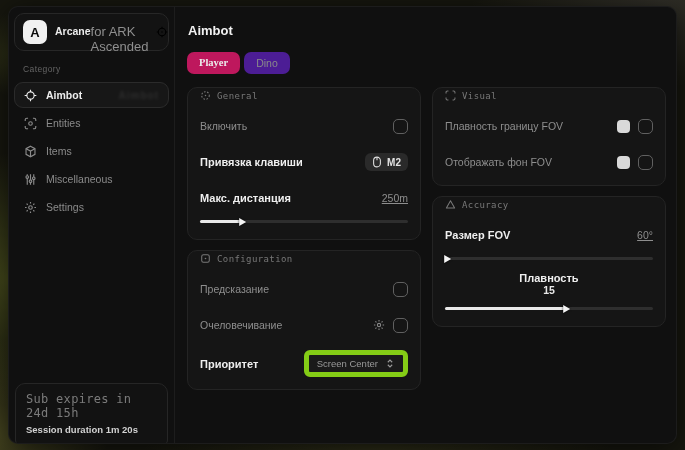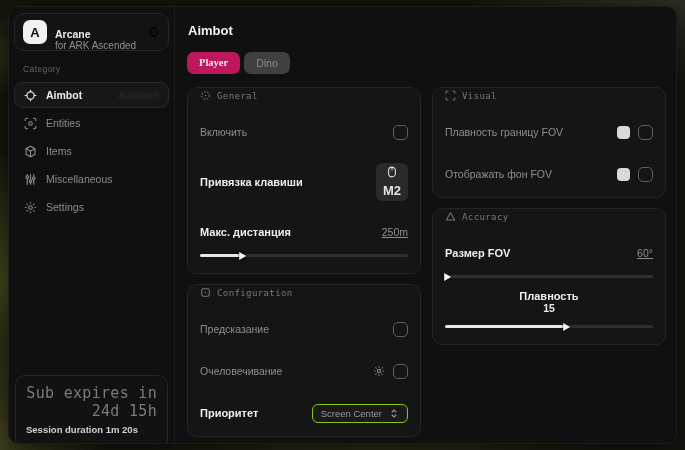--- a/index.html
+++ b/index.html
@@ -33,23 +33,23 @@
   .brand-card {
     display:flex; align-items:center; gap:8px;
     border:1px solid #272727; border-radius:10px; padding:6px 8px; height:38px;
     background:#131313;
   }
   .brand-logo {
     width:24px; height:24px; border-radius:7px; background:#f1f1f1;
     color:#0c0c0c; font-weight:700; font-size:13px;
     display:flex; align-items:center; justify-content:center; flex:0 0 24px;
   }
-  .brand-text { display:flex; flex-direction:column; line-height:1.15;margin-top:16px; }
+  .brand-text { display:flex; line-height:1.15;margin-top:16px; }
   .brand-title { font-size:10.5px; font-weight:700; color:#ececec; }
-  .brand-sub { font-size:10px; color:#8f8f8f; }
+  .brand-sub { font-size:13px; color:#8f8f8f; }
   .brand-ico { margin-left:auto; color:#8f8f8f; display:flex; }
 
   .category-label {
     font-family:Liberation Sans, sans-serif; font-size:8.5px; color:#646464;
     letter-spacing:.4px; margin:13px 0 8px 9px;
   }
 
   .nav { display:flex; flex-direction:column; gap:2px; }
   .nav-item {
     display:flex; align-items:center; gap:9px; height:26px; padding:0 9px;
@@ -62,70 +62,70 @@
     margin-left:auto; font-size:10px; color:#9a9a9a; opacity:.16;
     filter:blur(1.6px); font-weight:700; letter-spacing:1px;
   }
 
   .footer-card {
     margin-top:auto; margin-left:1px; margin-right:1px; margin-bottom:-3px;
     border:1px solid #262626; border-radius:10px 10px 6px 6px;
     background:#121212; padding:8px 10px 10px 10px;
   }
   .footer-line1 {
-    font-family:"DejaVu Sans Mono", monospace; font-size:15px; color:#7b7b7b; letter-spacing:.3px;text-align:right;
+    font-family:"DejaVu Sans Mono", monospace; font-size:12px; color:#7b7b7b; letter-spacing:.3px;
   }
   .footer-line2 { font-size:9.5px; font-weight:700; color:#d2d2d2; margin-top:4px; }
 
   
   .content { flex:1; padding:15px 10px 0 12px; display:flex; flex-direction:column; }
   .page-title { font-size:13px; font-weight:700; color:#f2f2f2; margin:1px 0 14px 1px; }
 
   .tabs { display:flex; gap:4px; margin-bottom:13px; }
   .tab {
     font-size:10.5px; padding:5px 12px; border-radius:7px; color:#8a8a8a;
-    background:#404040; cursor:default;
+    background:#4c1d95; cursor:default;
   }
   .tab.active { background:#be185d; color:#ececec; font-weight:600;font-family:Liberation Serif, serif; }
 
   .grid { display:flex; gap:11px; align-items:flex-start; }
   .col { display:flex; flex-direction:column; gap:10px; flex:1; min-width:0; }
 
   .card {
     background:#151515; border:1px solid #242424; border-radius:10px;
     padding:2px 12px 12px 12px;
   }
   .card-head {
     display:flex; align-items:center; gap:6px; color:#787878;
     font-family:"DejaVu Sans Mono", monospace; font-size:9px; letter-spacing:.4px;
     margin-bottom:9px;
   }
   .row {
     display:flex; align-items:center; justify-content:space-between;
-    min-height:22px; margin-top:20px;
+    min-height:22px; margin-top:14px;
   }
   .lbl-dim { font-size:10.5px; color:#8e8e8e; }
   .lbl-bright { font-size:11px; color:#efefef; font-weight:600; }
   .val-dim { font-size:10.5px; color:#8e8e8e;text-decoration:underline; }
   .val-bright { font-size:10.5px; color:#e8e8e8; font-weight:600; }
 
   .checkbox {
     width:15px; height:15px; border:1.5px solid #606060; border-radius:5px;
     background:transparent; flex:0 0 15px;
   }
   .ctrl-group { display:flex; align-items:center; gap:8px; }
   .swatch { width:13px; height:13px; border-radius:4px; flex:0 0 13px; }
 
   .chip {
     display:flex; align-items:center; gap:5px; background:#2a2a2a;
-    border-radius:6px; padding:3px 7px; color:#e3e3e3; font-size:13px; font-weight:700;flex-direction:column;
+    border-radius:6px; padding:3px 7px; color:#e3e3e3; font-size:10px; font-weight:700;
   }
   .dropdown {
     display:flex; align-items:center; gap:7px; background:#1a1a1a;
-    border:1px solid #84cc16; border-radius:6px; padding:3px 8px;
+    border:5px solid #84cc16; border-radius:6px; padding:3px 8px;
     color:#9a9a9a; font-size:9.5px;
   }
 
   .slider { margin-top:7px; padding:4px 0; position:relative; }
   .slider-track { position:relative; height:3px; border-radius:2px; background:#2e2e2e; }
   .slider-fill { position:absolute; left:0; top:0; bottom:0; background:#e9e9e9; border-radius:2px; }
   .slider-thumb {
     position:absolute; top:50%; width:0; height:0;
     border-top:4.5px solid transparent; border-bottom:4.5px solid transparent;
     border-left:7px solid #f4f4f4;

